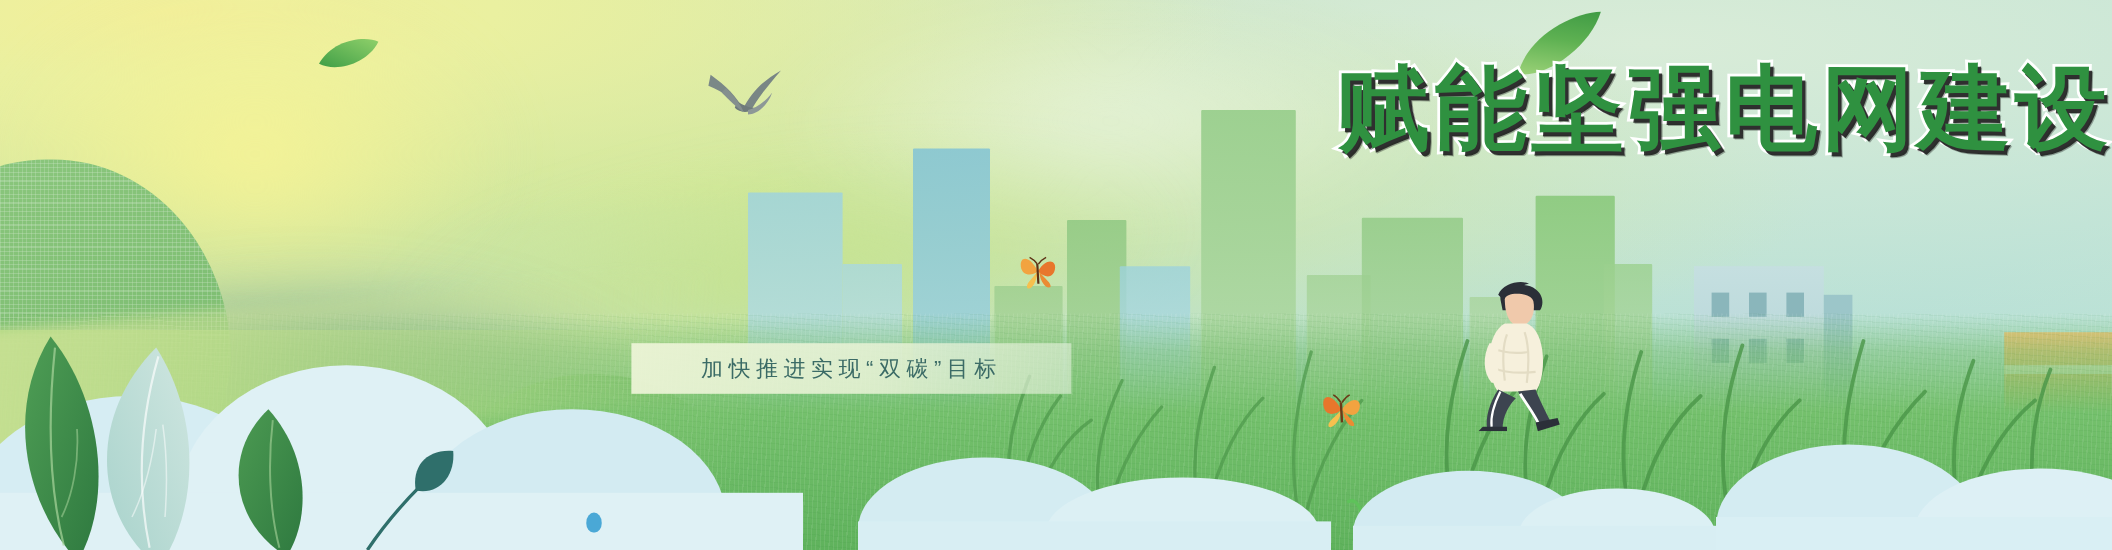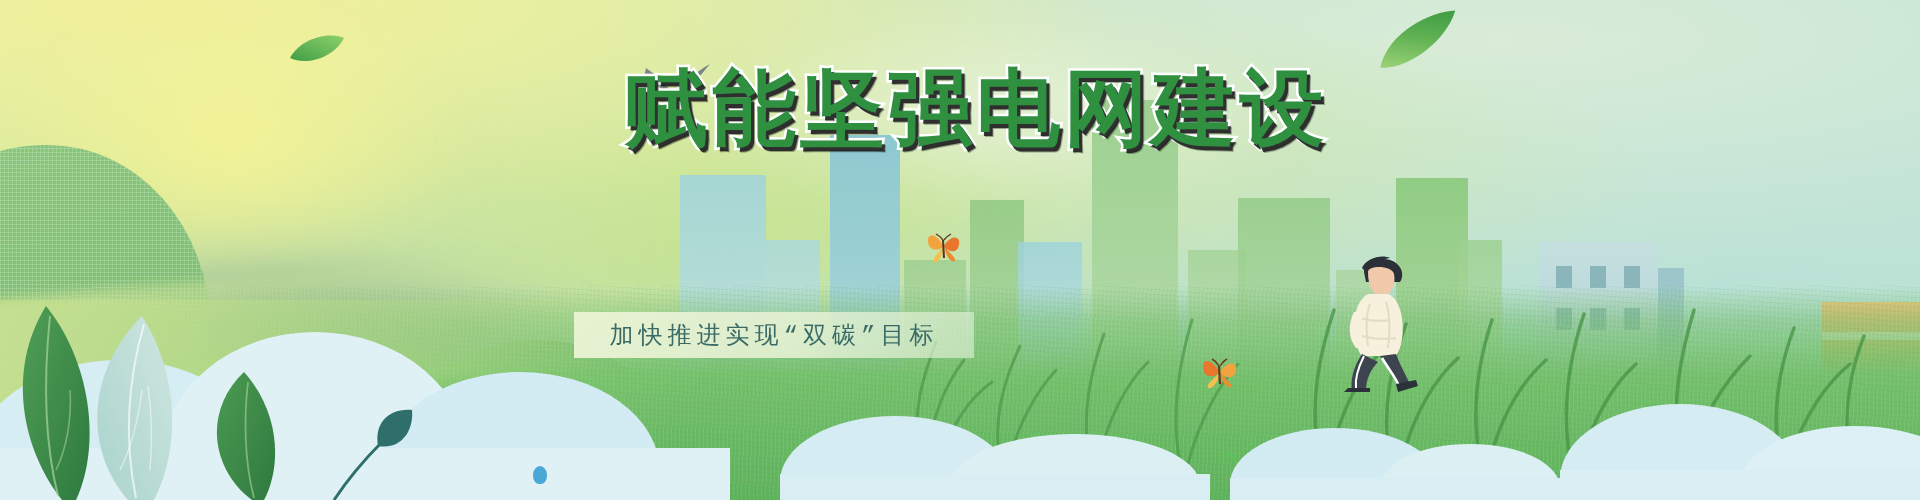--- a/index.html
+++ b/index.html
@@ -59,42 +59,42 @@
       repeating-linear-gradient(90deg,rgba(255,255,255,.3) 0 1px,rgba(0,0,0,0) 1px 4px);}
 
   
   .cloudgrp{position:absolute;bottom:0;height:170px;}
   .cl{position:absolute;bottom:0;border-radius:50% 50% 0 0 / 78% 78% 0 0;}
 
   
   .leaf{position:absolute;}
 
   
-  .headline{position:absolute;left:0;right:0;top:64px;text-align:center;pointer-events:none;padding-left:32px;}
+  .headline{position:absolute;left:0;right:0;top:54px;text-align:right;pointer-events:none;padding-left:32px;}
   .hl-line{
     font-family:"DejaVu Sans","Liberation Sans",sans-serif;
     font-weight:700;
     font-size:84px;
     line-height:1.07;
     letter-spacing:4px;
     color:#2f9140;
     -webkit-text-stroke:5px #ffffff;
     paint-order:stroke fill;
     text-shadow:
        3px 4px 0 rgba(25,25,25,.85),
        4px 5px 0 rgba(25,25,25,.35);
     white-space:nowrap;
   }
   .hl-2{margin-top:6px;}
 
   .subbar{position:absolute;left:574px;top:312px;width:400px;height:46px;
     background:linear-gradient(90deg,rgba(238,245,216,.92) 0%,rgba(233,243,214,.86) 55%,rgba(226,240,218,.62) 100%);
     display:flex;align-items:center;justify-content:center;}
-  .subtext{font-family:Liberation Mono, monospace;
-    font-size:24px;letter-spacing:5px;color:#3b6b66;white-space:nowrap;}
+  .subtext{font-family:Liberation Sans, sans-serif;
+    font-size:20px;letter-spacing:5px;color:#3b6b66;white-space:nowrap;}
 </style>
 </head>
 <body>
 
 <div id="banner">
 
   <div class="sky"></div>
   <div class="haze-yellow"></div>
   <div class="haze-lime"></div>
   <div class="haze-white"></div>

